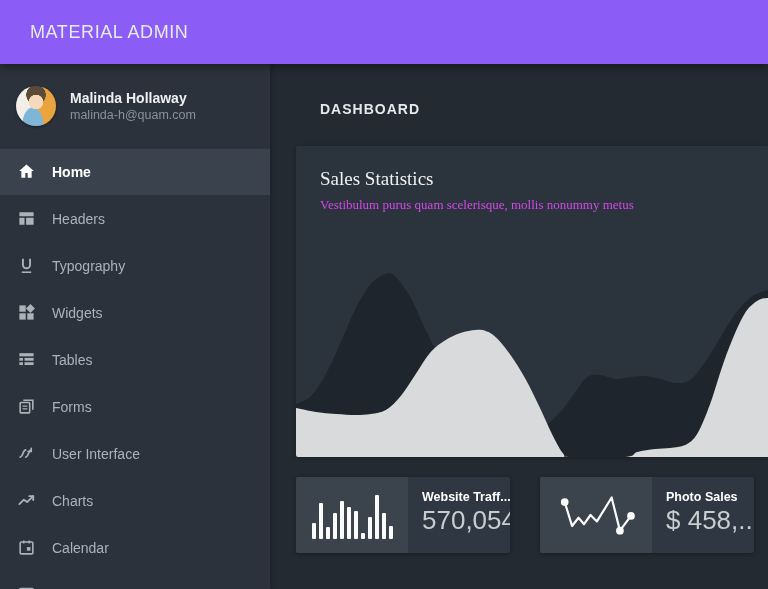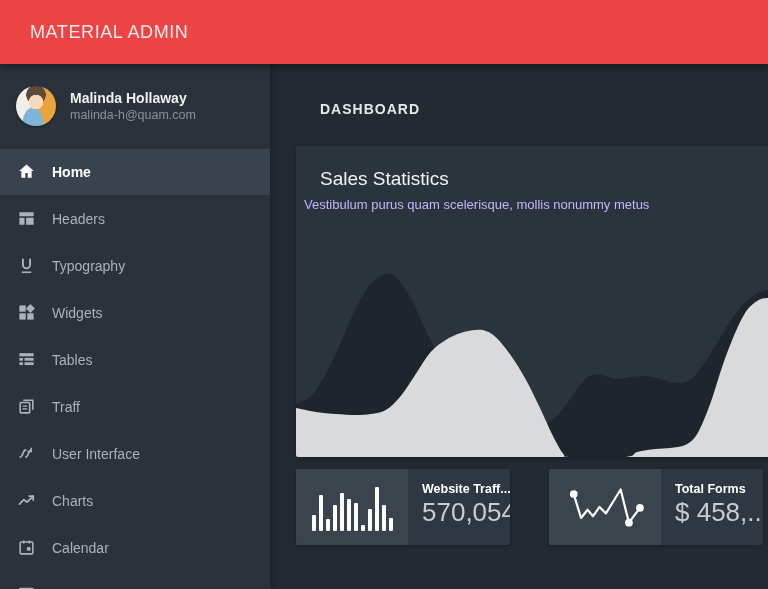--- a/index.html
+++ b/index.html
@@ -5,21 +5,21 @@
   * { margin:0; padding:0; box-sizing:border-box; }
   html,body { width:768px; height:589px; overflow:hidden; }
   body {
     font-family:"Liberation Sans","DejaVu Sans",sans-serif;
     background:#232a31; position:relative;
   }
 
   
   .topbar {
     position:absolute; top:0; left:0; width:768px; height:64px;
-    background:#ef4444; z-index:30;
+    background:#8b5cf6; z-index:30;
     box-shadow:0 3px 8px rgba(0,0,0,.4);
     display:flex; align-items:center; padding-left:30px;
   }
   .topbar h1 {
     color:#e7eaec; font-size:18px; font-weight:400; letter-spacing:.6px;
   }
 
   
   .sidebar {
     position:absolute; top:64px; left:0; width:270px; height:525px;
@@ -68,26 +68,27 @@
   .page-title {
     color:#e5e9eb; font-size:14px; font-weight:700; letter-spacing:1px;
     margin-left:24px;
   }
 
   .card {
     margin-top:29px; width:472px; height:311px;
     background:#2b333c; border-radius:2px 0 0 2px;
     position:relative; overflow:hidden;
     box-shadow:0 1px 4px rgba(0,0,0,.3);
+    font-family:Liberation Serif, serif;
   }
   .card-title { color:#f0f2f3; font-size:19px; font-weight:400; padding:22px 0 0 24px; }
-  .card-subtitle { color:#c4b5fd; font-size:13px; padding:7px 0 0 8px; }
+  .card-subtitle { color:#d946ef; font-size:13px; padding:7px 0 0 24px; }
   .area-chart { position:absolute; left:0; bottom:0; width:100%; height:211px; display:block; }
 
-  .widgets { display:flex; gap:39px; margin-top:12px; }
+  .widgets { display:flex; gap:30px; margin-top:20px; }
   .widget {
     width:214px; height:76px; background:#2f3842; border-radius:2px;
     display:flex; overflow:hidden; box-shadow:0 1px 4px rgba(0,0,0,.3);
   }
   .widget-icon {
     width:112px; flex:0 0 112px; background:#3b444d;
     display:flex; align-items:center; justify-content:center;
   }
   .widget-body { flex:1; padding:13px 0 0 14px; overflow:hidden; }
   .widget-label {
@@ -168,21 +169,21 @@
         <span class="ml">Tables</span>
       </div>
       <div class="menu-item">
         <span class="mi">
           <svg viewBox="0 0 24 24" fill="none" stroke="currentColor">
             <path d="M8 4h12v12" stroke-width="2"></path>
             <rect x="4" y="7" width="12" height="13" rx="1" stroke-width="2"></rect>
             <path d="M7 11.5h6M7 15h6" stroke-width="1.6"></path>
           </svg>
         </span>
-        <span class="ml">Traff</span>
+        <span class="ml">Forms</span>
       </div>
       <div class="menu-item">
         <span class="mi">
           <svg viewBox="0 0 24 24" fill="none" stroke="currentColor" stroke-linecap="round">
             <path d="M4 16.5c3.5 0 3.5-9 7-9M11 16.5c3.5 0 3.5-9 7-9" stroke-width="2.2"></path>
             <path d="M18 5.5v4h-4" stroke-width="2"></path>
           </svg>
         </span>
         <span class="ml">User Interface</span>
       </div>
@@ -256,18 +257,18 @@
     <div class="widget">
       <div class="widget-icon">
         <svg class="line-spark" id="lineSpark" width="92" height="56" viewBox="0 0 100 56">
             <polyline points="16,14 24,40 31,31 37,38 44,28 51,35 67,9 76,45 88,29" fill="none" stroke="#fbfbfb" stroke-width="2.4" stroke-linejoin="round" stroke-linecap="round"></polyline>
             <circle cx="16" cy="14" r="4.2" fill="#fbfbfb"></circle>
             <circle cx="76" cy="45" r="4.2" fill="#fbfbfb"></circle>
             <circle cx="88" cy="29" r="4.2" fill="#fbfbfb"></circle>
           </svg>
       </div>
       <div class="widget-body">
-        <div class="widget-label">Total Forms</div>
+        <div class="widget-label">Photo Sales</div>
         <div class="widget-value">$ 458,...</div>
       </div>
     </div>
   </div>
 </main>
 
 </body></html>

